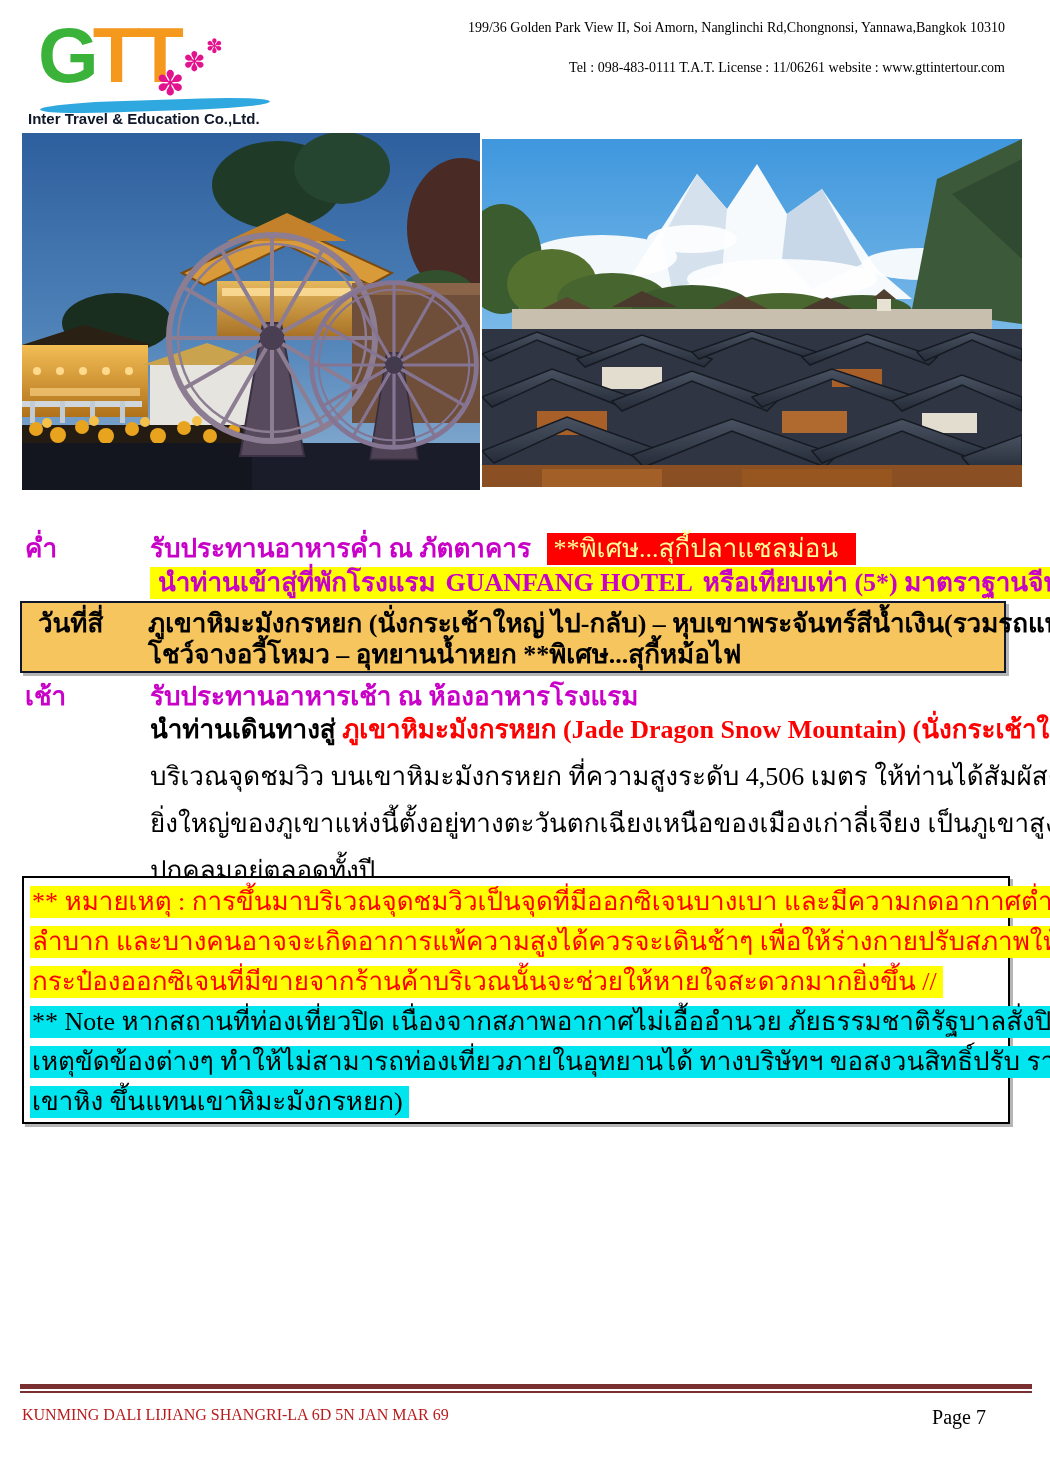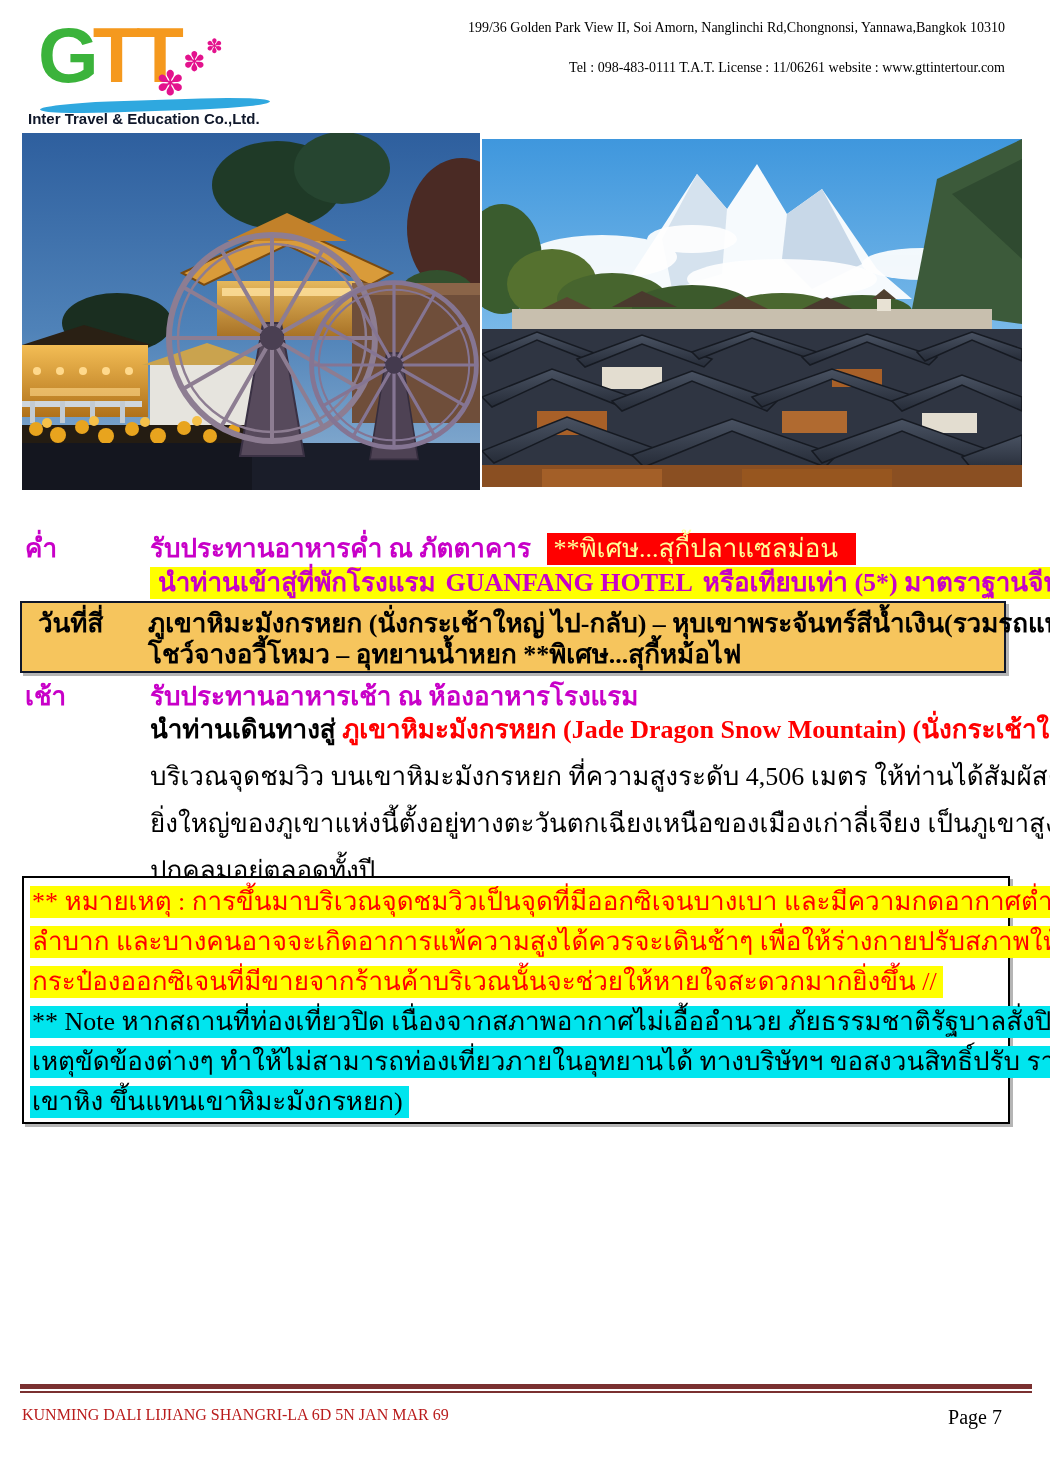--- a/index.html
+++ b/index.html
@@ -48,21 +48,21 @@
   .note-line{position:absolute;left:6px;white-space:nowrap;}
   .nl1{top:8px;}  .nl2{top:48px;}  .nl3{top:88px;}
   .nl4{top:128px;} .nl5{top:168px;} .nl6{top:208px;}
   .hl-y2{background:#ffff00;color:#ff0000;padding:1px 6px 2px 2px;}
   .hl-cyan{background:#00e5ee;color:#000;padding:1px 6px 2px 2px;}
   
   .foot-rule{position:absolute;left:20px;top:1384px;width:1012px;}
   .foot-rule .bar1{height:5px;background:#7a3030;}
   .foot-rule .bar2{height:2px;background:#7a3030;margin-top:2px;}
   .foot-left{position:absolute;left:22px;top:1406px;font-size:16px;color:#b91c1c;}
-  .foot-right{position:absolute;right:48px;top:1406px;font-size:20px;color:#000;margin-left:8px;}
+  .foot-right{position:absolute;right:64px;top:1406px;font-size:20px;color:#000;margin-left:8px;}
 </style>
 </head>
 <body>
 
 <div class="page">
 
   <div class="logo">
     <div class="logo-letters">
       <span class="logo-g">G</span><span class="logo-tt">TT</span>
     </div>

